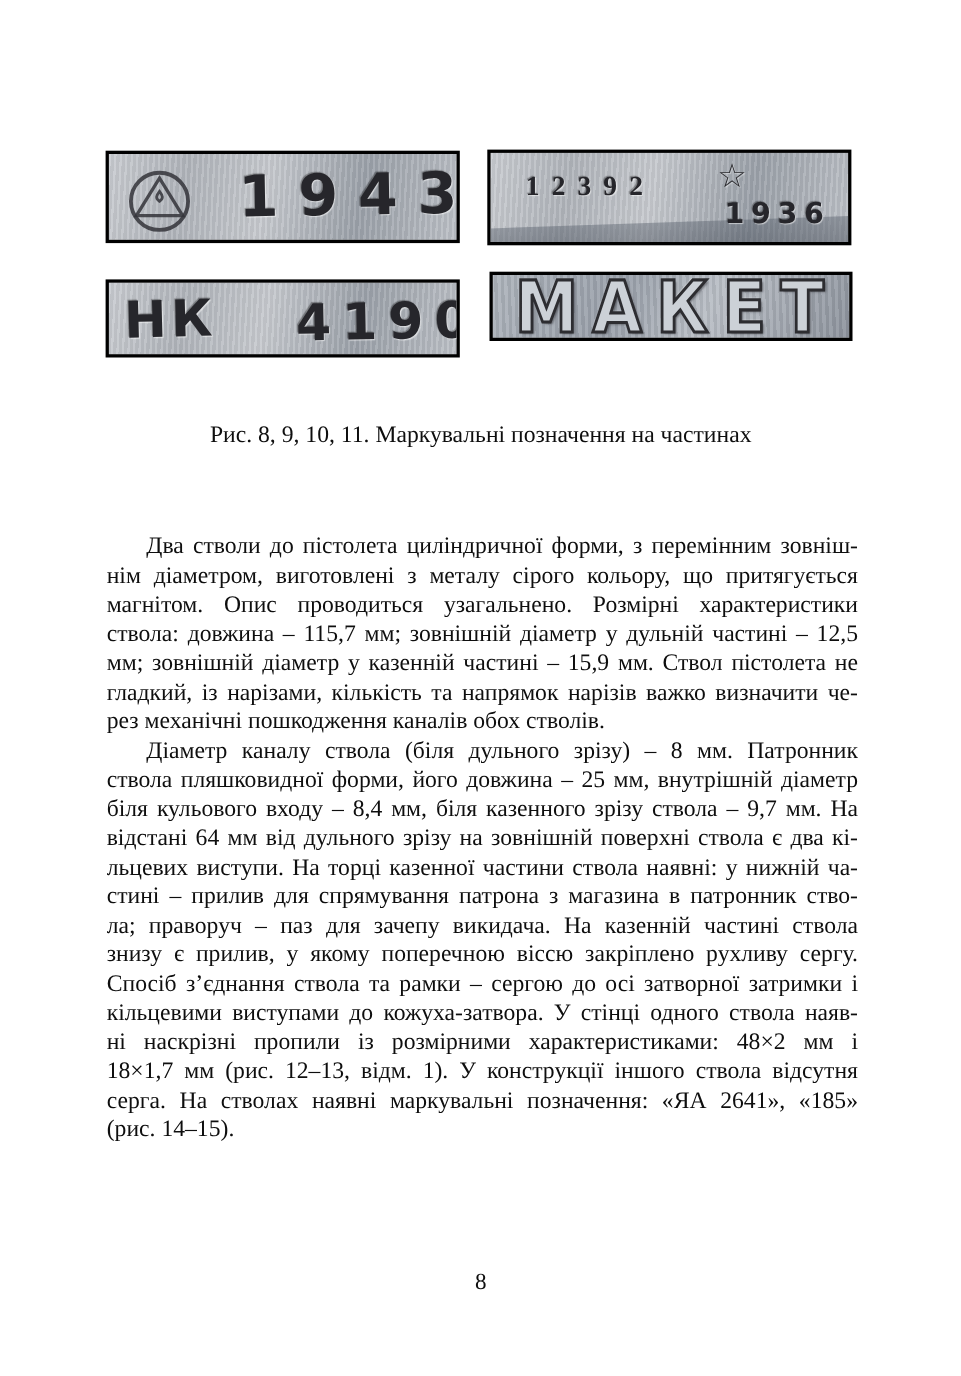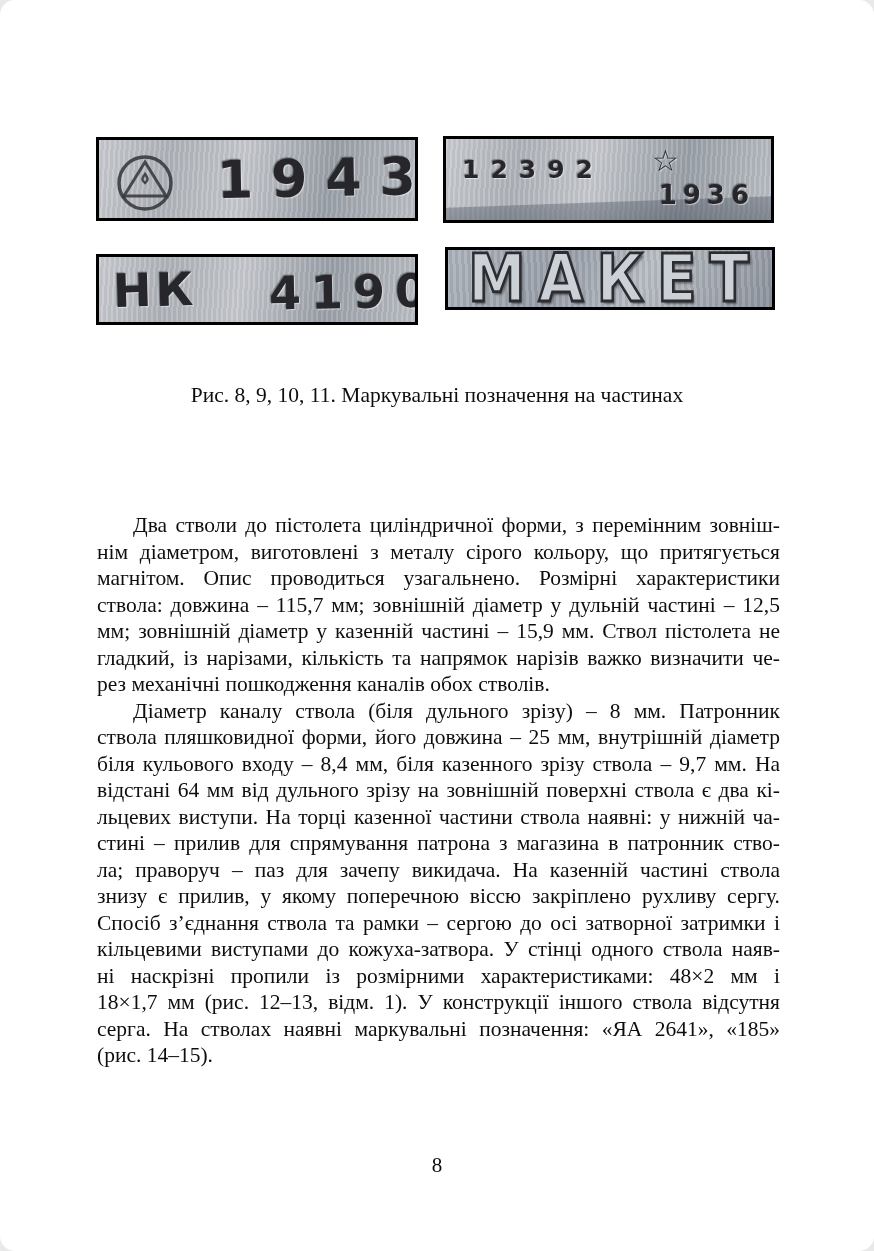--- a/index.html
+++ b/index.html
@@ -1,19 +1,19 @@
 <!DOCTYPE html>
 <html><head>
 <meta charset="utf-8">
 <style>
   html,body { margin:0; padding:0; background:#e9e9e9; }
   .page {
     position:relative; width:874px; height:1251px; margin:0 auto;
     background:#ffffff; overflow:hidden;
-    font-family:"Liberation Serif", serif; color:#0e0e0e;border-radius:15px;
+    font-family:"Liberation Serif", serif; color:#0e0e0e;
   }
 
   
   .photo {
     position:absolute; border:3px solid #000; box-sizing:border-box;
     overflow:hidden;
     background:
       repeating-linear-gradient(93deg, rgba(255,255,255,0.10) 0 2px, rgba(0,0,0,0.045) 2px 5px),
       linear-gradient(100deg,#c9ccd1 0%,#b0b4ba 22%,#c6c9ce 45%,#9ba1a9 72%,#bcc0c6 100%);
   }
@@ -30,42 +30,42 @@
     background:linear-gradient(180deg, rgba(90,98,110,0.45), rgba(60,66,76,0.55));
     transform:rotate(-2deg);
   }
 
   .stamp {
     font-family:"DejaVu Sans", sans-serif; font-weight:bold; color:#26262b;
     text-shadow:1px 1px 1px rgba(255,255,255,0.55), -1px -1px 1px rgba(0,0,0,0.35);
     white-space:nowrap; line-height:1;
   }
   .stamp-1943 { position:absolute; left:118px; top:12px; font-size:52px; letter-spacing:18px; transform:rotate(-1deg); }
-  .stamp-serial { position:absolute; left:16px; top:18px; font-size:25px; letter-spacing:11px; }
+  .stamp-serial { position:absolute; left:32px; top:18px; font-size:25px; letter-spacing:11px;font-family:Liberation Serif, serif; }
   .stamp-year { position:absolute; right:16px; bottom:12px; font-size:26px; letter-spacing:6px; z-index:2; }
   .star-mark { position:absolute; left:206px; top:4px; font-size:30px; font-weight:normal; color:#2a2a2e;
     font-family:"DejaVu Sans", sans-serif; text-shadow:1px 1px 1px rgba(255,255,255,0.5); }
   .stamp-nk { position:absolute; left:14px; top:10px; font-size:46px; letter-spacing:4px; transform:rotate(-1.5deg); }
   .stamp-4190 { position:absolute; left:170px; top:12px; font-size:46px; letter-spacing:10px; transform:rotate(-1deg); }
   .stamp-maket {
     position:absolute; left:50%; top:50%; transform:translate(-50%,-50%) scaleY(1.12);
     font-family:"DejaVu Sans", sans-serif; font-weight:bold; font-size:58px; letter-spacing:13px;
     color:#ccd1d7; -webkit-text-stroke:2.5px #2d2d31;
     text-shadow:2px 2px 2px rgba(40,40,45,0.55), -1px -1px 1px rgba(255,255,255,0.4);
     white-space:nowrap; line-height:1; padding-left:10px;
   }
   .logo-wrap { position:absolute; left:14px; top:10px; width:64px; height:64px; }
 
   
   .caption { position:absolute; left:0; top:346px; width:874px; text-align:center;
     font-size:21.5px; line-height:27px;margin-top:36px; }
 
   
   .body-text { position:absolute; left:97px; top:483px; width:683px;
-    font-size:21.5px; line-height:26.5px;margin-top:29px; }
+    font-size:21.5px; line-height:26.5px; }
   .line { text-align:justify; text-align-last:justify; }
   .line.first { text-indent:36px; }
   .line.plast { text-align-last:left; }
 
   
   .page-number { position:absolute; left:0; top:1153px; width:874px; text-align:center;
     font-size:21px; }
 </style>
 </head>
 <body>

